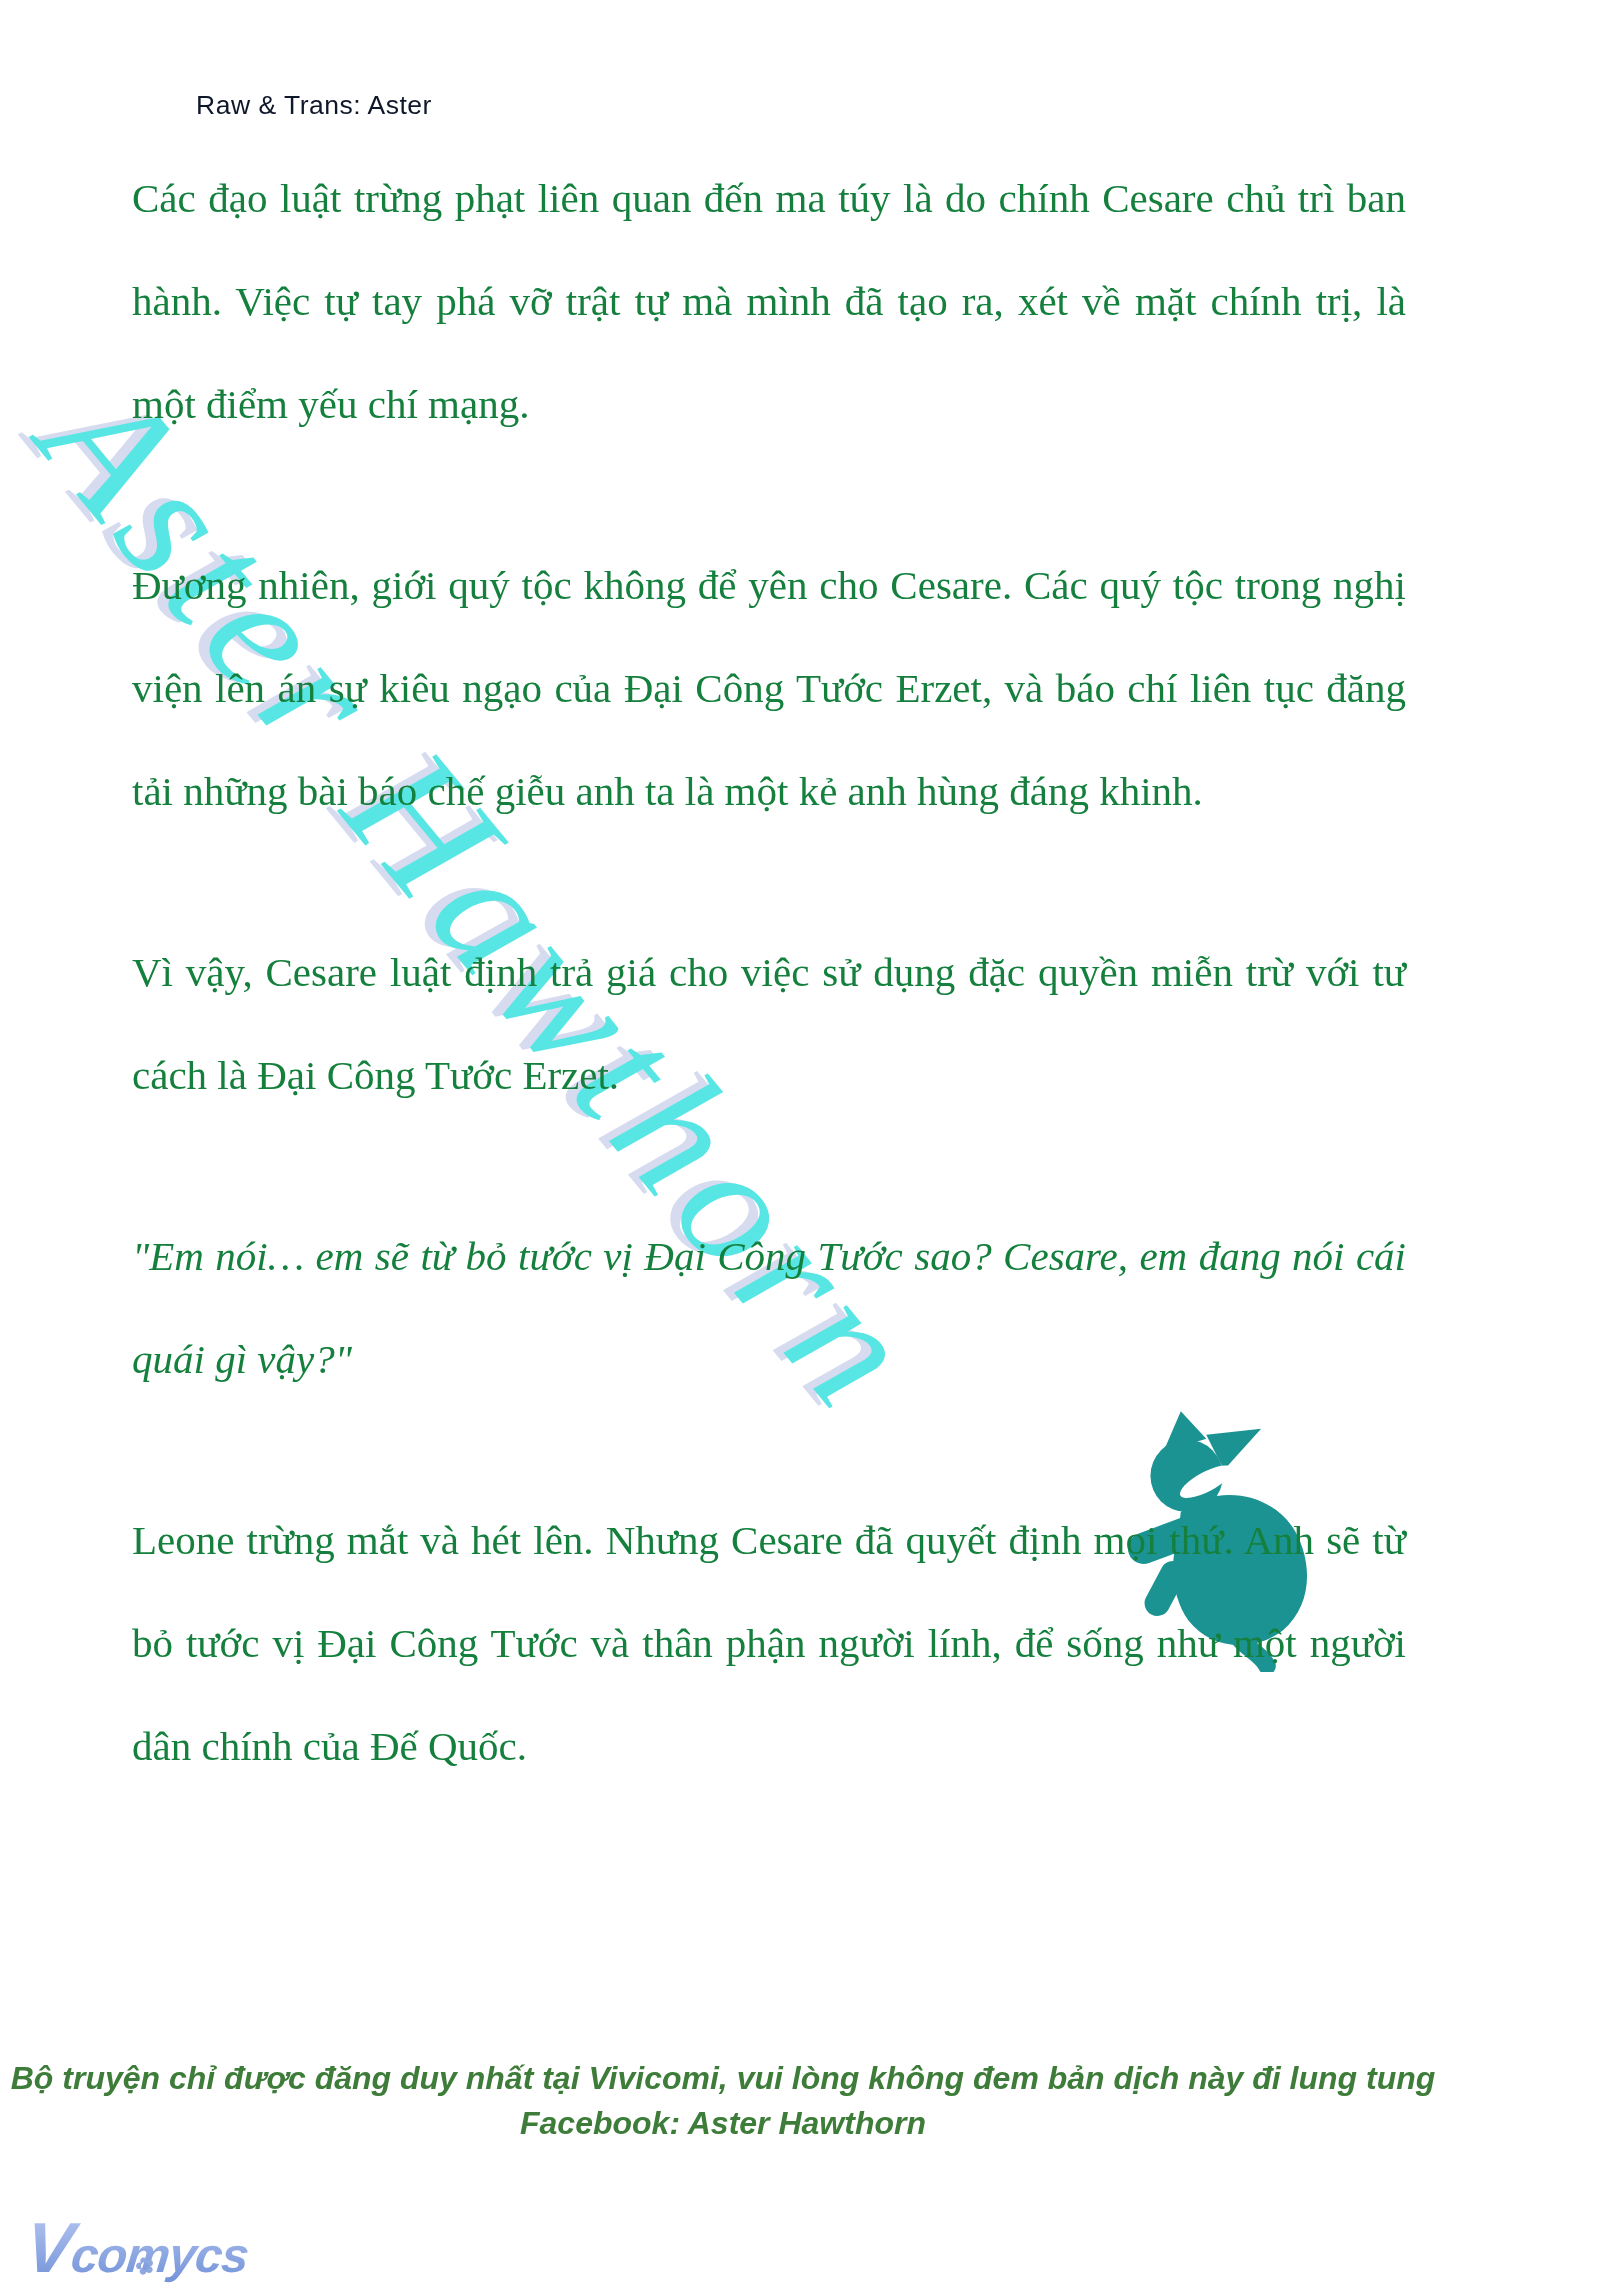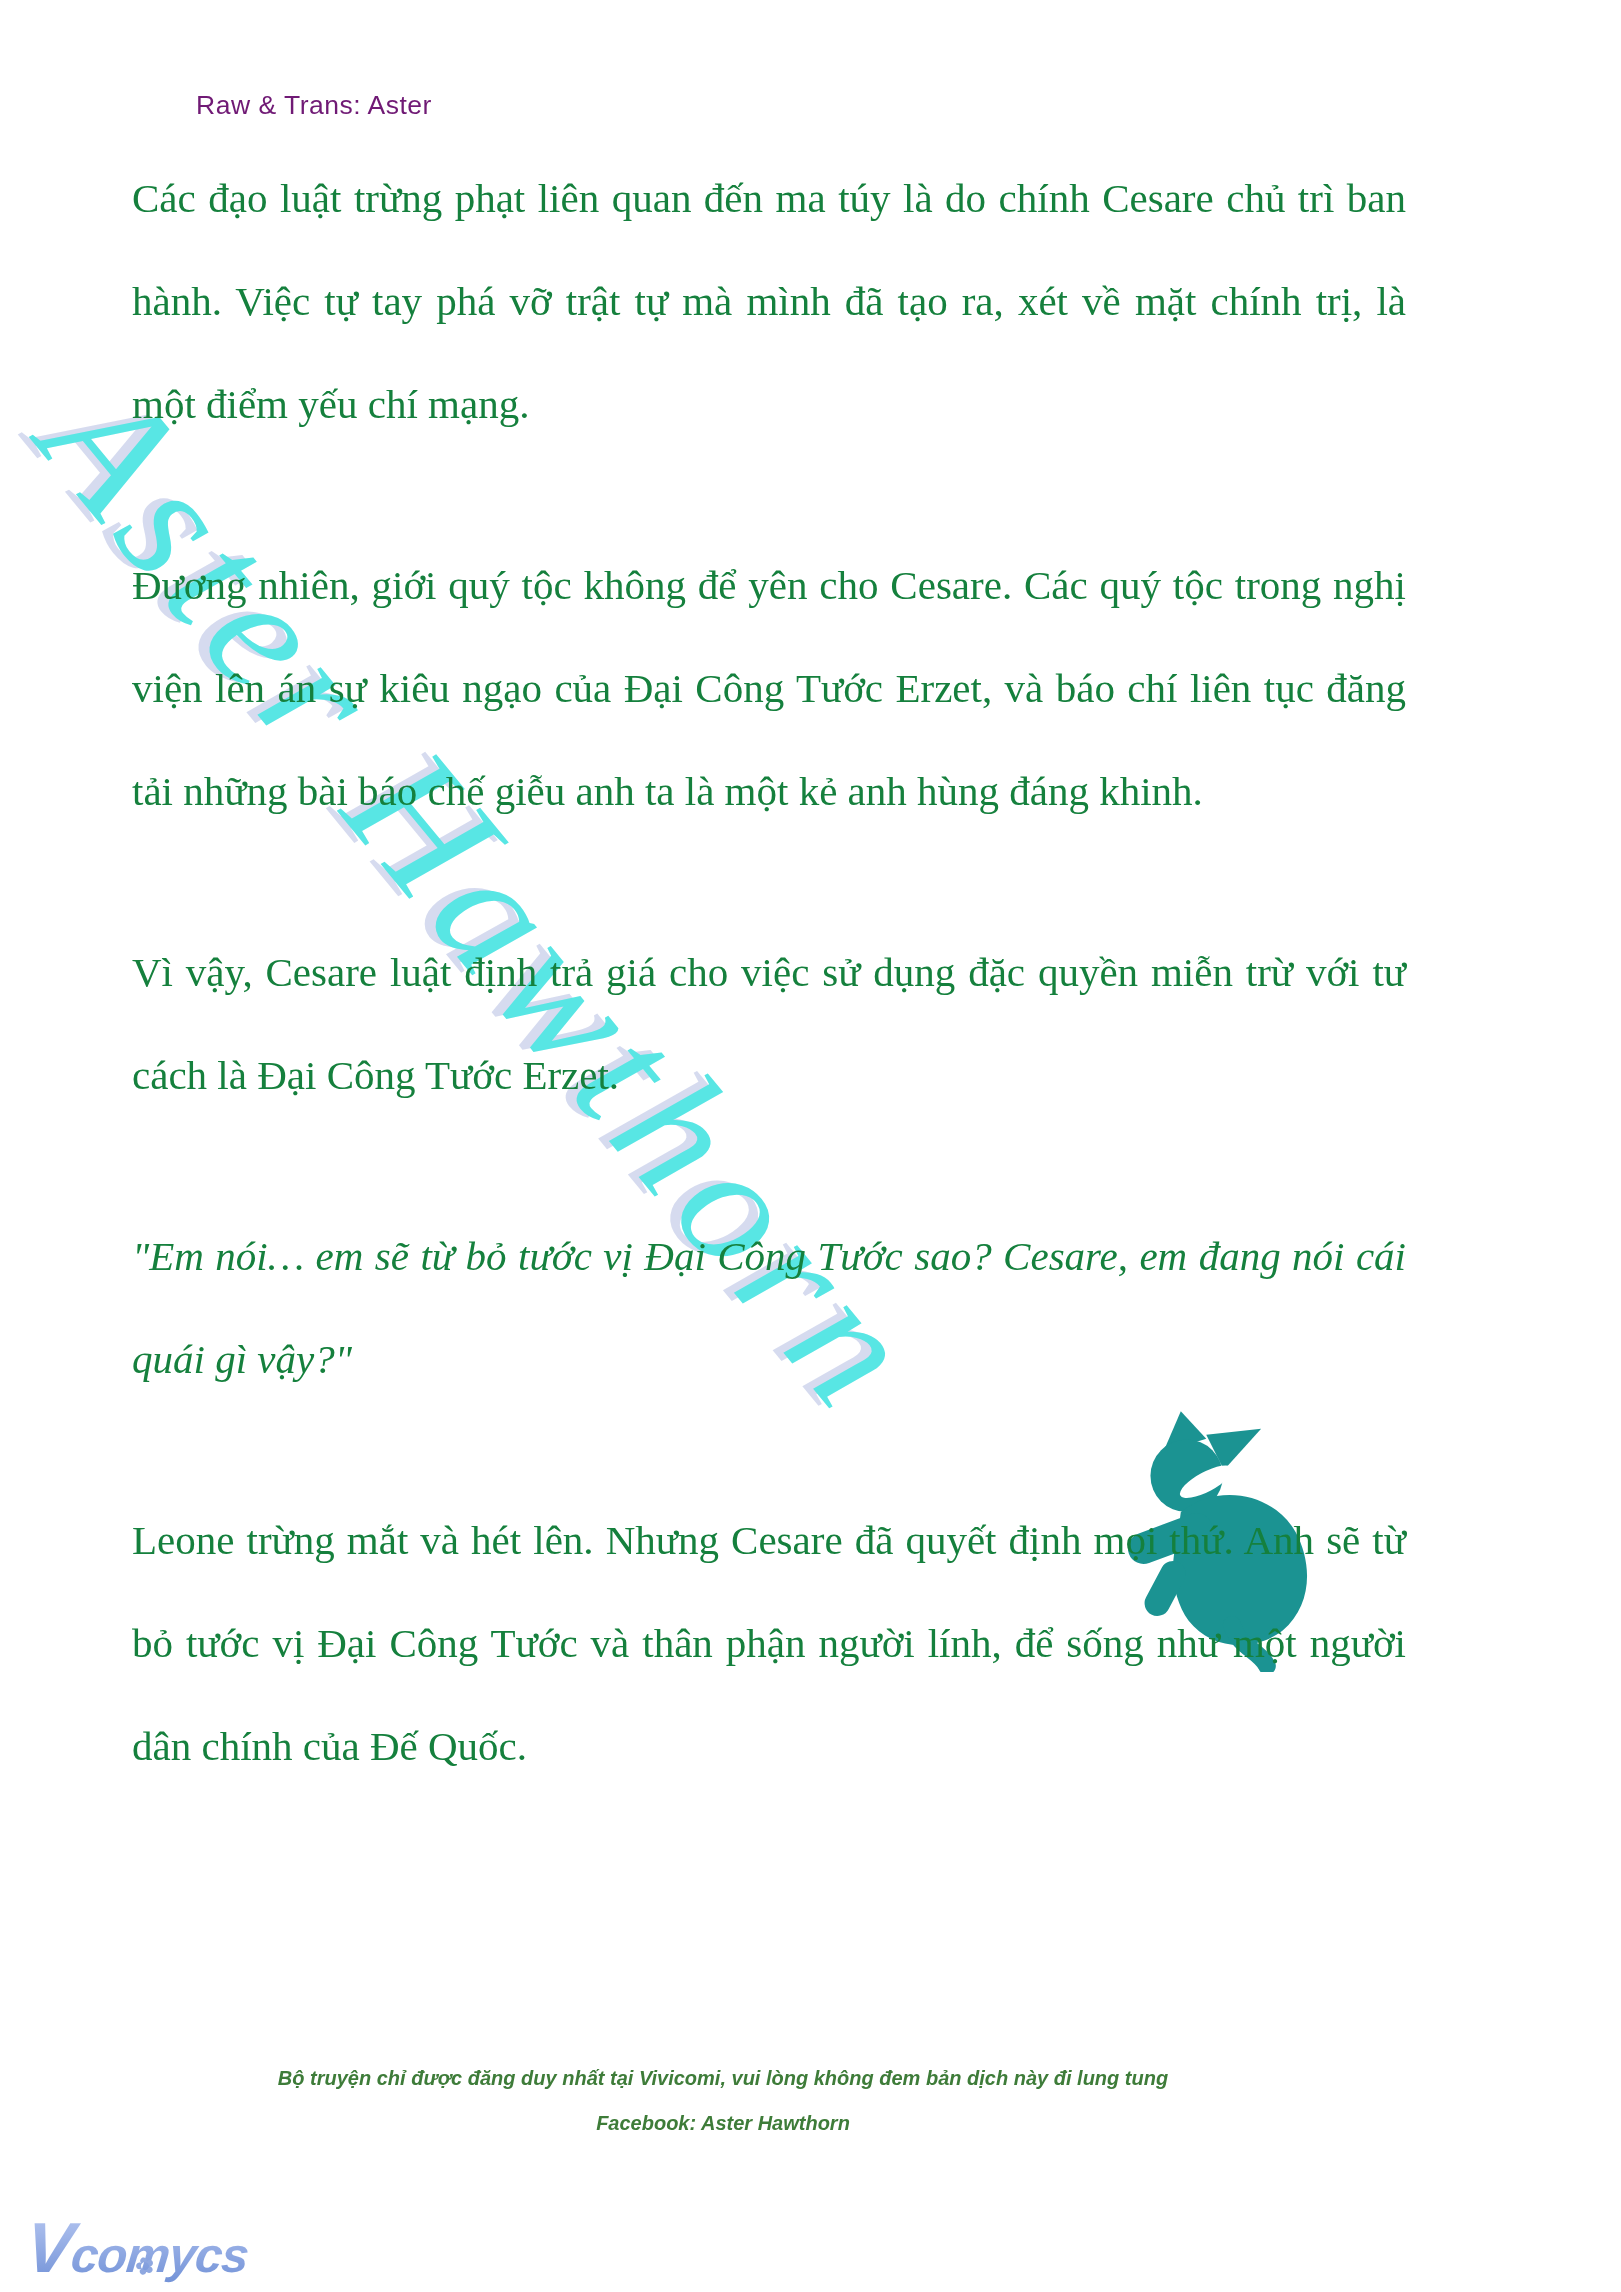--- a/index.html
+++ b/index.html
@@ -13,21 +13,21 @@
   }
 
   
   .credit {
     position: absolute;
     left: 196px;
     top: 90px;
     z-index: 2;
     font-family: "Liberation Sans", sans-serif;
     font-size: 26.5px;
-    color: #701a75;
+    color: #0f172a;
     letter-spacing: 0.5px;
   }
 
   
   .watermark {
     position: absolute;
     left: 155px;
     top: 345px;
     z-index: 0;
     transform: rotate(50.5deg);
@@ -73,21 +73,21 @@
   .footer-note {
     position: absolute;
     left: 0;
     top: 2056px;
     width: 1446px;
     z-index: 2;
     text-align: center;
     font-family: "Liberation Sans", sans-serif;
     font-weight: bold;
     font-style: italic;
-    font-size: 20px;
+    font-size: 32px;
     line-height: 45px;
     color: #3e7c39;
   }
 
   
   .logo {
     position: absolute;
     left: 25.5px;
     top: 2207px;
     z-index: 2;

